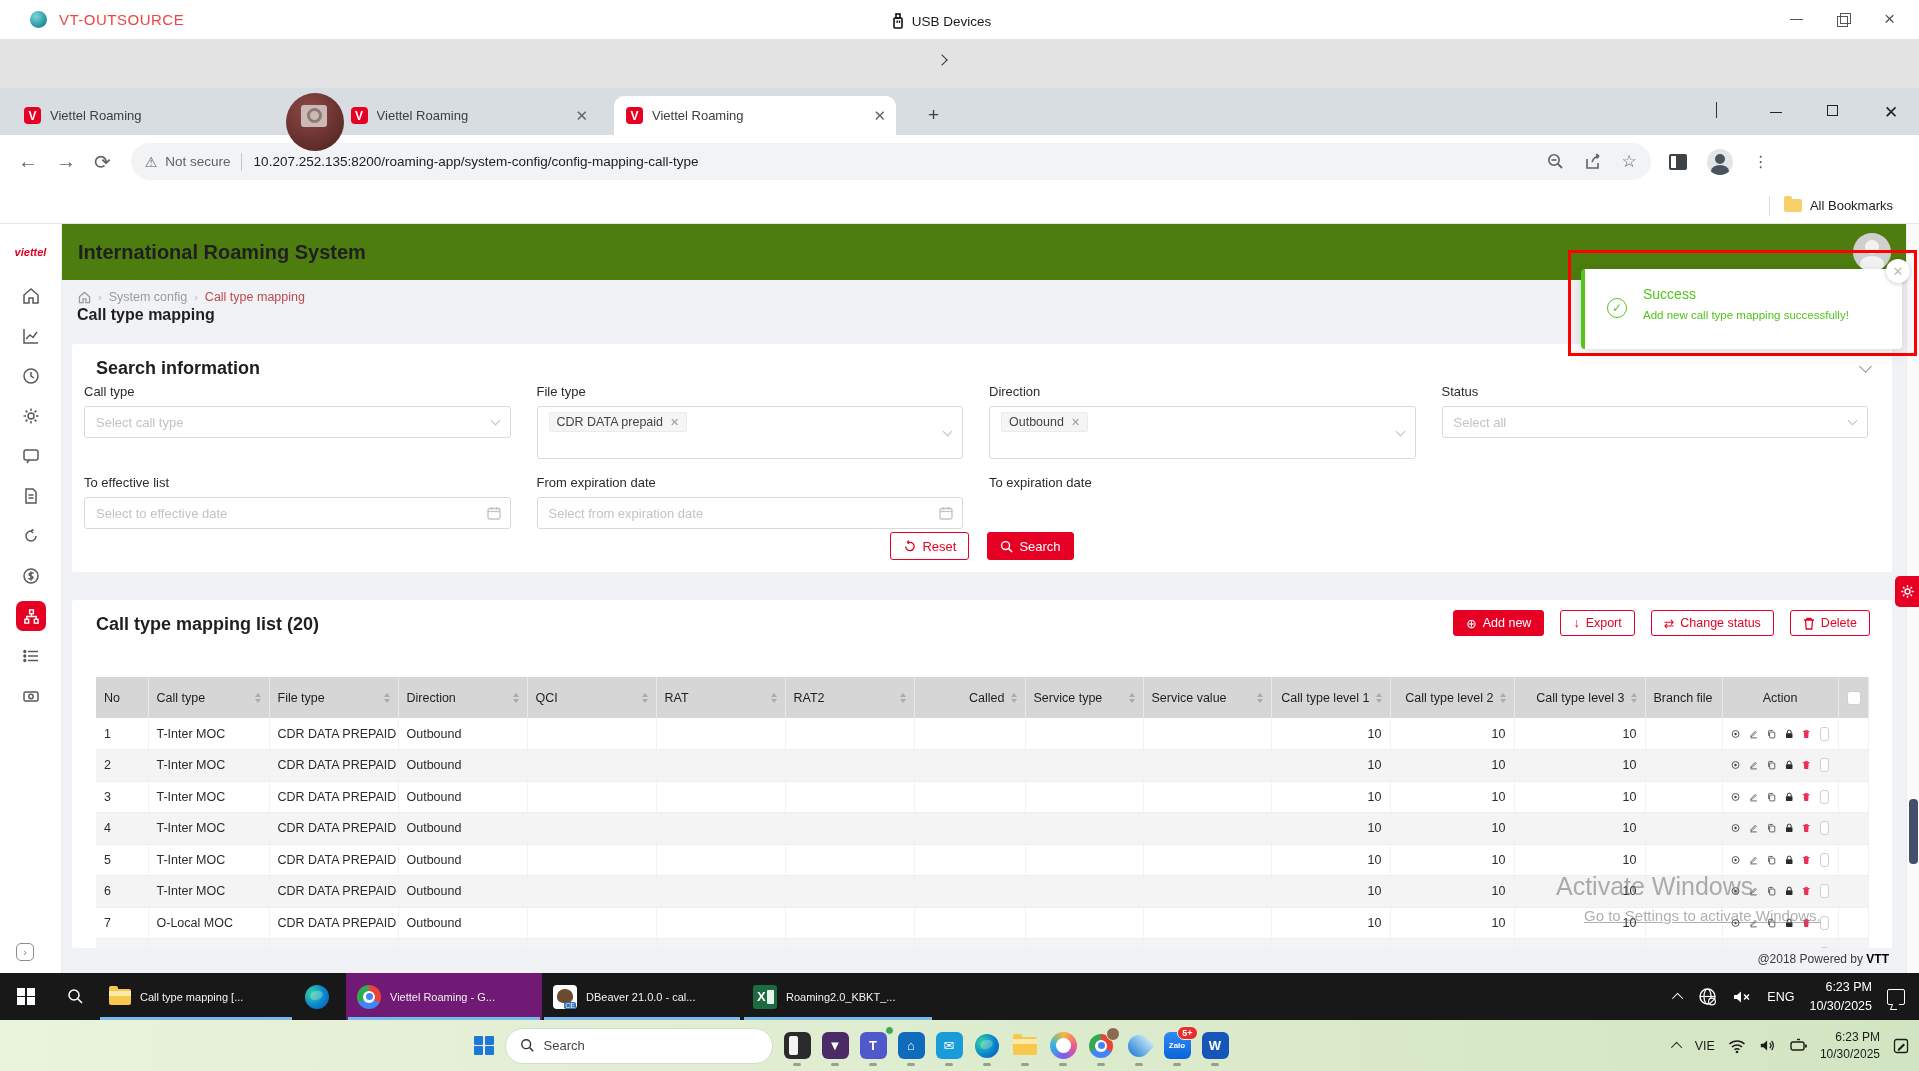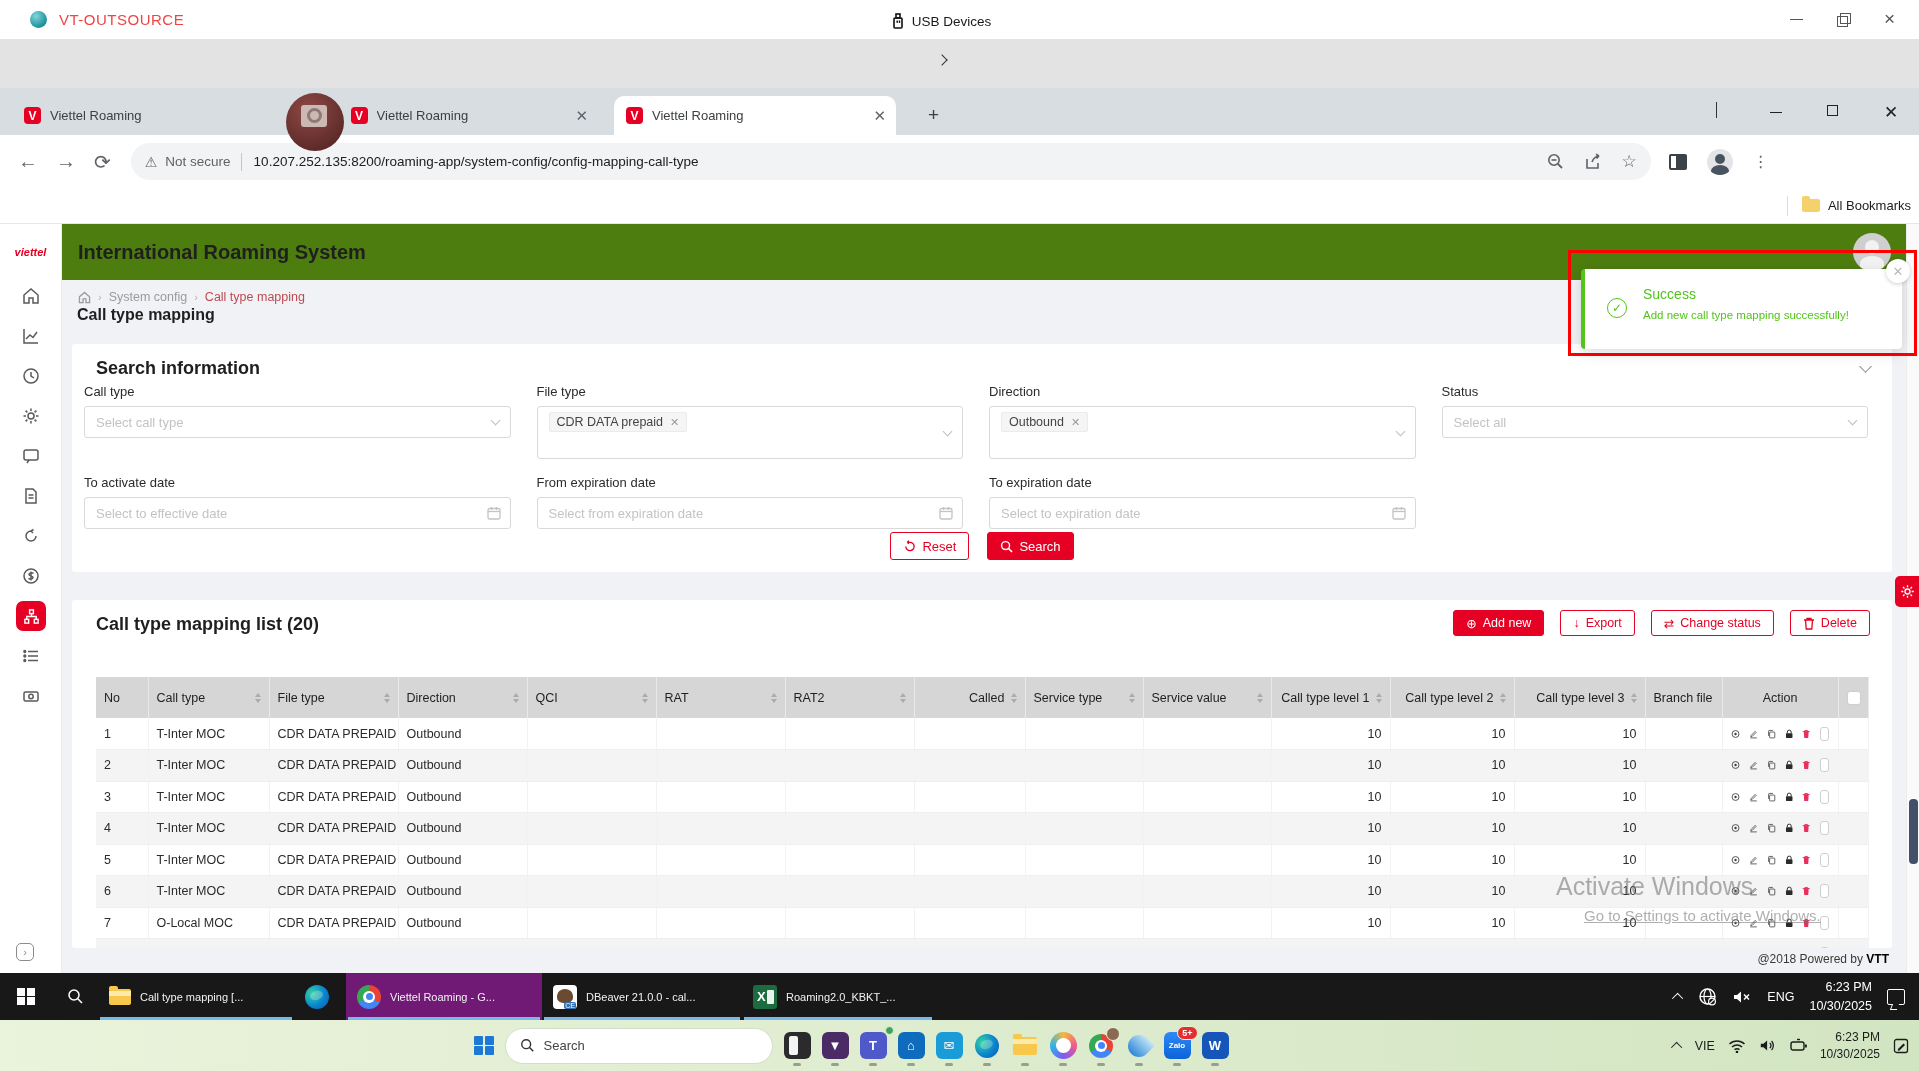--- a/index.html
+++ b/index.html
@@ -55,21 +55,21 @@
   .avatar-sm{width:26px;height:26px;border-radius:50%;background:#e3e5e8;position:relative;overflow:hidden;}
   .avatar-sm::before{content:'';position:absolute;left:8px;top:5px;width:10px;height:10px;border-radius:50%;background:#49545e;}
   .avatar-sm::after{content:'';position:absolute;left:4px;top:16px;width:18px;height:12px;border-radius:50% 50% 0 0;background:#49545e;}
   .vdots{font-size:16px;letter-spacing:0;color:#5f6368;}
 
   
   .bookbar{position:absolute;left:0;top:188px;width:100%;height:36px;background:#fff;border-bottom:1px solid #e6e6e6;display:flex;align-items:center;justify-content:flex-end;}
   .bookbar .bsep{width:1px;height:20px;background:#dadce0;margin-right:14px;}
   .folder{width:18px;height:13px;background:#f6d16b;border-radius:2px;position:relative;margin-right:8px;}
   .folder::before{content:'';position:absolute;top:-3px;left:0;width:8px;height:4px;background:#f6d16b;border-radius:2px 2px 0 0;}
-  .bookbar .btxt{color:#202124;font-size:13px;margin-right:8px;text-align:right;}
+  .bookbar .btxt{color:#202124;font-size:13px;margin-right:26px;text-align:right;}
 
   
   .viewport{position:absolute;left:0;top:224px;width:100%;height:749px;background:#f0f2f5;}
   
   .snav{position:absolute;left:0;top:0;width:62px;height:100%;background:#fff;border-right:1px solid #ececec;}
   .snav .logo{color:#e60023;font-weight:bold;font-style:italic;font-size:11px;text-align:center;margin-top:22px;}
   .sico{width:62px;height:40px;display:flex;align-items:center;justify-content:center;color:#5a5a5a;}
   .sico svg{stroke:#5a5a5a;}
   .sico.on{height:40px;}
   .sico.on .pill{width:30px;height:30px;border-radius:7px;background:#e60023;display:flex;align-items:center;justify-content:center;}
@@ -431,21 +431,21 @@
               </div>
           </div>
           <div class="fld">
             <div class="lb">Status</div>
             <div class="ctrl">
                 <span class="ph">Select all</span>
                 <span class="caret"></span>
               </div>
           </div>
           <div class="fld">
-            <div class="lb">To activate date</div>
+            <div class="lb">To effective list</div>
             <div class="ctrl">
                 <span class="ph">Select to effective date</span>
                 <svg class="cal" width="14" height="14" viewBox="0 0 14 14">
                   <rect x="1" y="2.5" width="12" height="10.5" rx="1.5" fill="none" stroke="#c3c3c3" stroke-width="1.3"></rect>
                   <line x1="1" y1="5.5" x2="13" y2="5.5" stroke="#c3c3c3" stroke-width="1.3"></line>
                   <line x1="4.5" y1="1" x2="4.5" y2="4" stroke="#c3c3c3" stroke-width="1.3"></line>
                   <line x1="9.5" y1="1" x2="9.5" y2="4" stroke="#c3c3c3" stroke-width="1.3"></line>
                 </svg>
               </div>
           </div>
@@ -456,29 +456,20 @@
                 <svg class="cal" width="14" height="14" viewBox="0 0 14 14">
                   <rect x="1" y="2.5" width="12" height="10.5" rx="1.5" fill="none" stroke="#c3c3c3" stroke-width="1.3"></rect>
                   <line x1="1" y1="5.5" x2="13" y2="5.5" stroke="#c3c3c3" stroke-width="1.3"></line>
                   <line x1="4.5" y1="1" x2="4.5" y2="4" stroke="#c3c3c3" stroke-width="1.3"></line>
                   <line x1="9.5" y1="1" x2="9.5" y2="4" stroke="#c3c3c3" stroke-width="1.3"></line>
                 </svg>
               </div>
           </div>
           <div class="fld">
             <div class="lb">To expiration date</div>
-            <div class="ctrl">
-                <span class="ph">Select to expiration date</span>
-                <svg class="cal" width="14" height="14" viewBox="0 0 14 14">
-                  <rect x="1" y="2.5" width="12" height="10.5" rx="1.5" fill="none" stroke="#c3c3c3" stroke-width="1.3"></rect>
-                  <line x1="1" y1="5.5" x2="13" y2="5.5" stroke="#c3c3c3" stroke-width="1.3"></line>
-                  <line x1="4.5" y1="1" x2="4.5" y2="4" stroke="#c3c3c3" stroke-width="1.3"></line>
-                  <line x1="9.5" y1="1" x2="9.5" y2="4" stroke="#c3c3c3" stroke-width="1.3"></line>
-                </svg>
-              </div>
           </div>
         </div>
         <div class="btnrow">
           <button class="btn">
             <svg width="13" height="13" viewBox="0 0 14 14">
                 <path d="M3 7 A4.5 4.5 0 1 0 7 2.5 H4.5 M4.5 2.5 L6.3 0.8 M4.5 2.5 L6.3 4.2" fill="none" stroke="#e60023" stroke-width="1.4"></path>
               </svg>
             <span>Reset</span>
           </button>
           <button class="btn fill">

